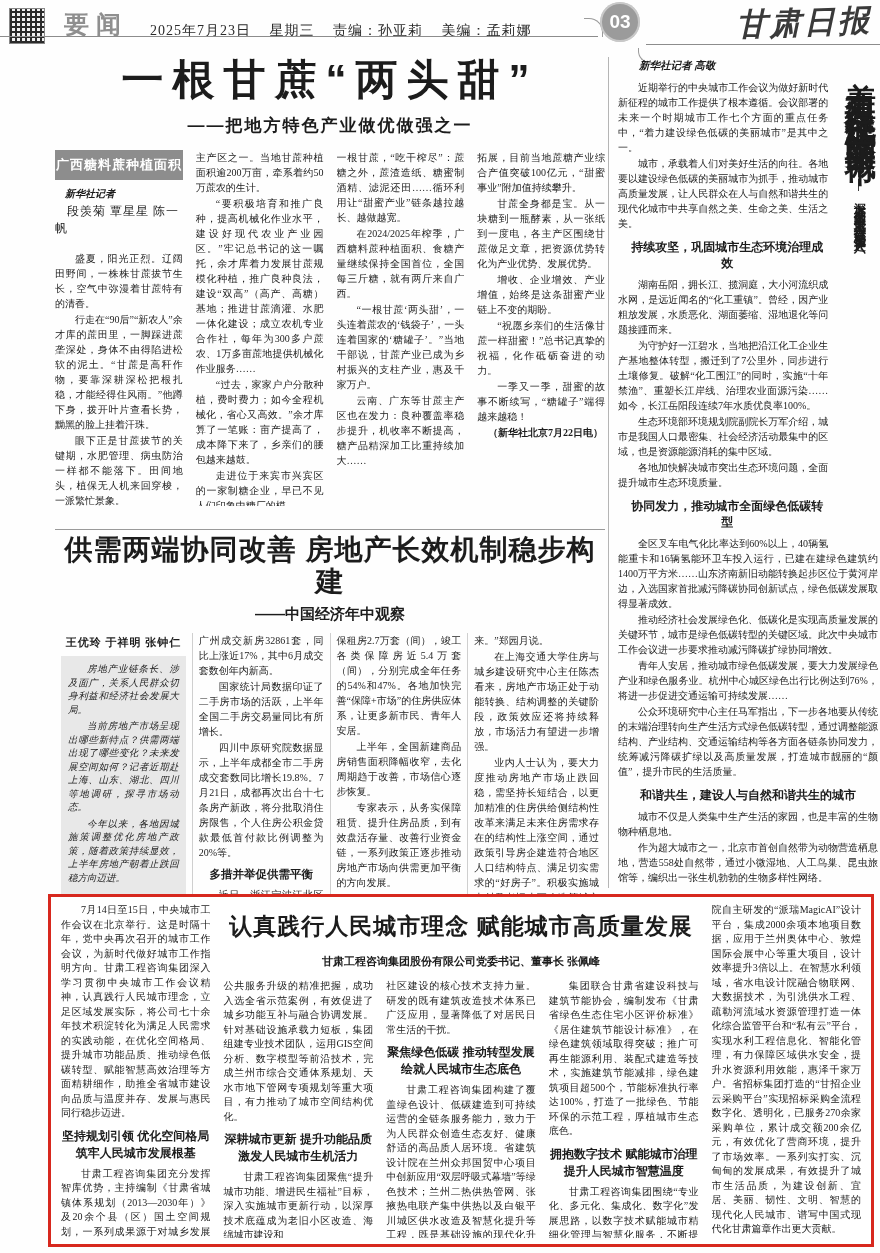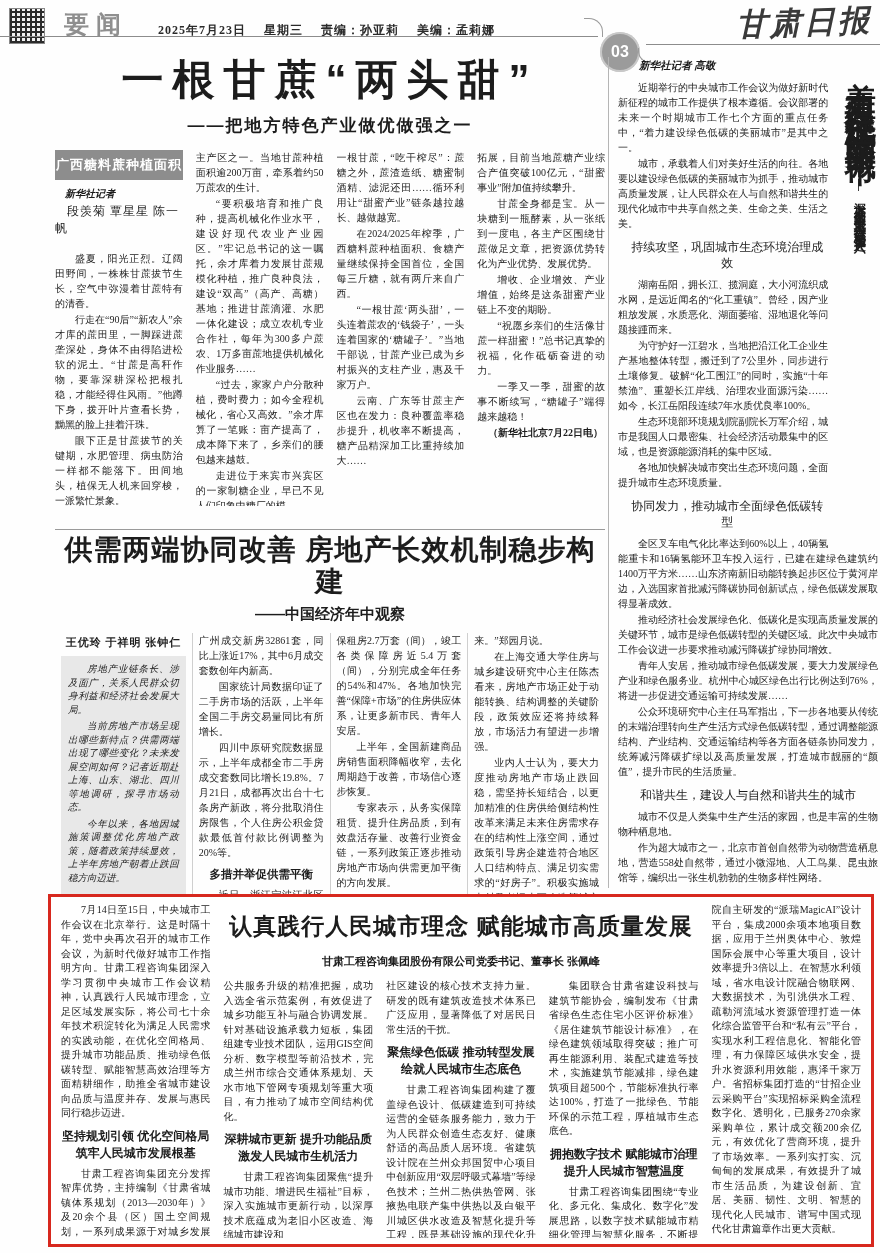--- a/index.html
+++ b/index.html
@@ -7,27 +7,27 @@
        font-family:"Liberation Serif","DejaVu Serif",serif;color:#1c1c1c}
   .sans{font-family:"Liberation Sans","DejaVu Sans",sans-serif}
 
   
   #hdr{position:absolute;left:0;top:0;width:880px;height:52px}
   .qr{position:absolute;left:9px;top:8px;width:34px;height:34px;background:
       repeating-linear-gradient(0deg,#2b2b2b 0 2px,transparent 2px 5px),
       repeating-linear-gradient(90deg,#2b2b2b 0 2px,#f2f2f2 2px 5px);border:1px solid #888}
   .section-label{position:absolute;left:64px;top:8px;font-size:25px;font-weight:bold;
       color:#8f8f8f;letter-spacing:7px}
-  .dateline-top{position:absolute;left:158px;top:22px;font-size:12px;font-weight:bold;
+  .dateline-top{position:absolute;left:150px;top:22px;font-size:14px;font-weight:normal;
       color:#2a2a2a;letter-spacing:1px}
   .dateline-top span{margin-right:14px}
   .hdr-rule-l{position:absolute;left:0;top:36px;width:598px;border-top:1.5px solid #8c8c8c}
   .hdr-rule-r{position:absolute;left:646px;top:44px;width:234px;border-top:1.5px solid #8c8c8c}
-  .page-circle{position:absolute;left:600px;top:32px;width:40px;height:40px;border-radius:50%;
-      background:#9b9b9b;color:#fff;font-weight:bold;font-size:16px;line-height:40px;
+  .page-circle{position:absolute;left:600px;top:2px;width:40px;height:40px;border-radius:50%;
+      background:#9b9b9b;color:#fff;font-weight:bold;font-size:19px;line-height:40px;
       text-align:center;box-shadow:inset 0 0 0 2px rgba(255,255,255,.45)}
   .circle-curve-a{position:absolute;left:584px;top:18px;width:18px;height:18px;
       border-top:1.5px solid #9b9b9b;border-right:1.5px solid #9b9b9b;border-radius:0 14px 0 0}
   .circle-curve-b{position:absolute;left:638px;top:48px;width:18px;height:14px;
       border-bottom:1.5px solid #9b9b9b;border-left:1.5px solid #9b9b9b;border-radius:0 0 0 12px}
   .masthead{position:absolute;right:8px;top:2px;font-size:31px;font-weight:bold;font-style:italic;
       color:#3a3a3a;letter-spacing:3px;transform:rotate(-2deg);font-family:"DejaVu Serif",serif}
 
   
   .para{font-size:10px;line-height:15px;text-align:justify;text-indent:2em;margin:0 0 1px 0}
@@ -53,21 +53,21 @@
   .hrule{position:absolute;border-top:1px solid #9a9a9a}
   .vrule{position:absolute;border-left:1px solid #b5b5b5}
 
   
   #green{position:absolute;left:618px;top:57px;width:260px;height:831px;overflow:hidden}
   .v-wrap{float:right;height:492px;writing-mode:vertical-rl;padding-left:8px;margin-left:6px}
   .gv-h{font-family:"Liberation Sans","DejaVu Sans",sans-serif;font-weight:bold;font-size:31px;
       letter-spacing:6px;line-height:1.15}
   .gv-s{font-weight:bold;font-size:12px;letter-spacing:2px;padding-top:26px;margin-right:6px}
   .g-byline{font-weight:bold;font-style:italic;font-size:10.5px;margin:2px 0 7px;text-indent:2em}
-  .g-subhead{font-family:"Liberation Sans","DejaVu Sans",sans-serif;font-weight:normal;
+  .g-subhead{font-family:"Liberation Sans","DejaVu Sans",sans-serif;font-weight:bold;
       font-size:12px;line-height:16px;text-align:center;margin:8px 8px 6px}
 
   
   #eco{position:absolute;left:55px;top:534px;width:550px}
   .eco-headline{font-size:28px;font-weight:bold;text-align:center;letter-spacing:1px;line-height:1.15}
   .eco-sub{font-size:15px;font-weight:bold;text-align:center;margin-top:7px}
   .eco-cols{display:flex;margin-top:9px;height:284px}
   .eco-cols .col{flex:1;padding:0 6px}
   .eco-cols .col + .col{border-left:1px solid #cfcfcf}
   .eco-byline{font-weight:bold;font-size:11px;text-align:center;letter-spacing:1px;margin:2px 0 6px}

